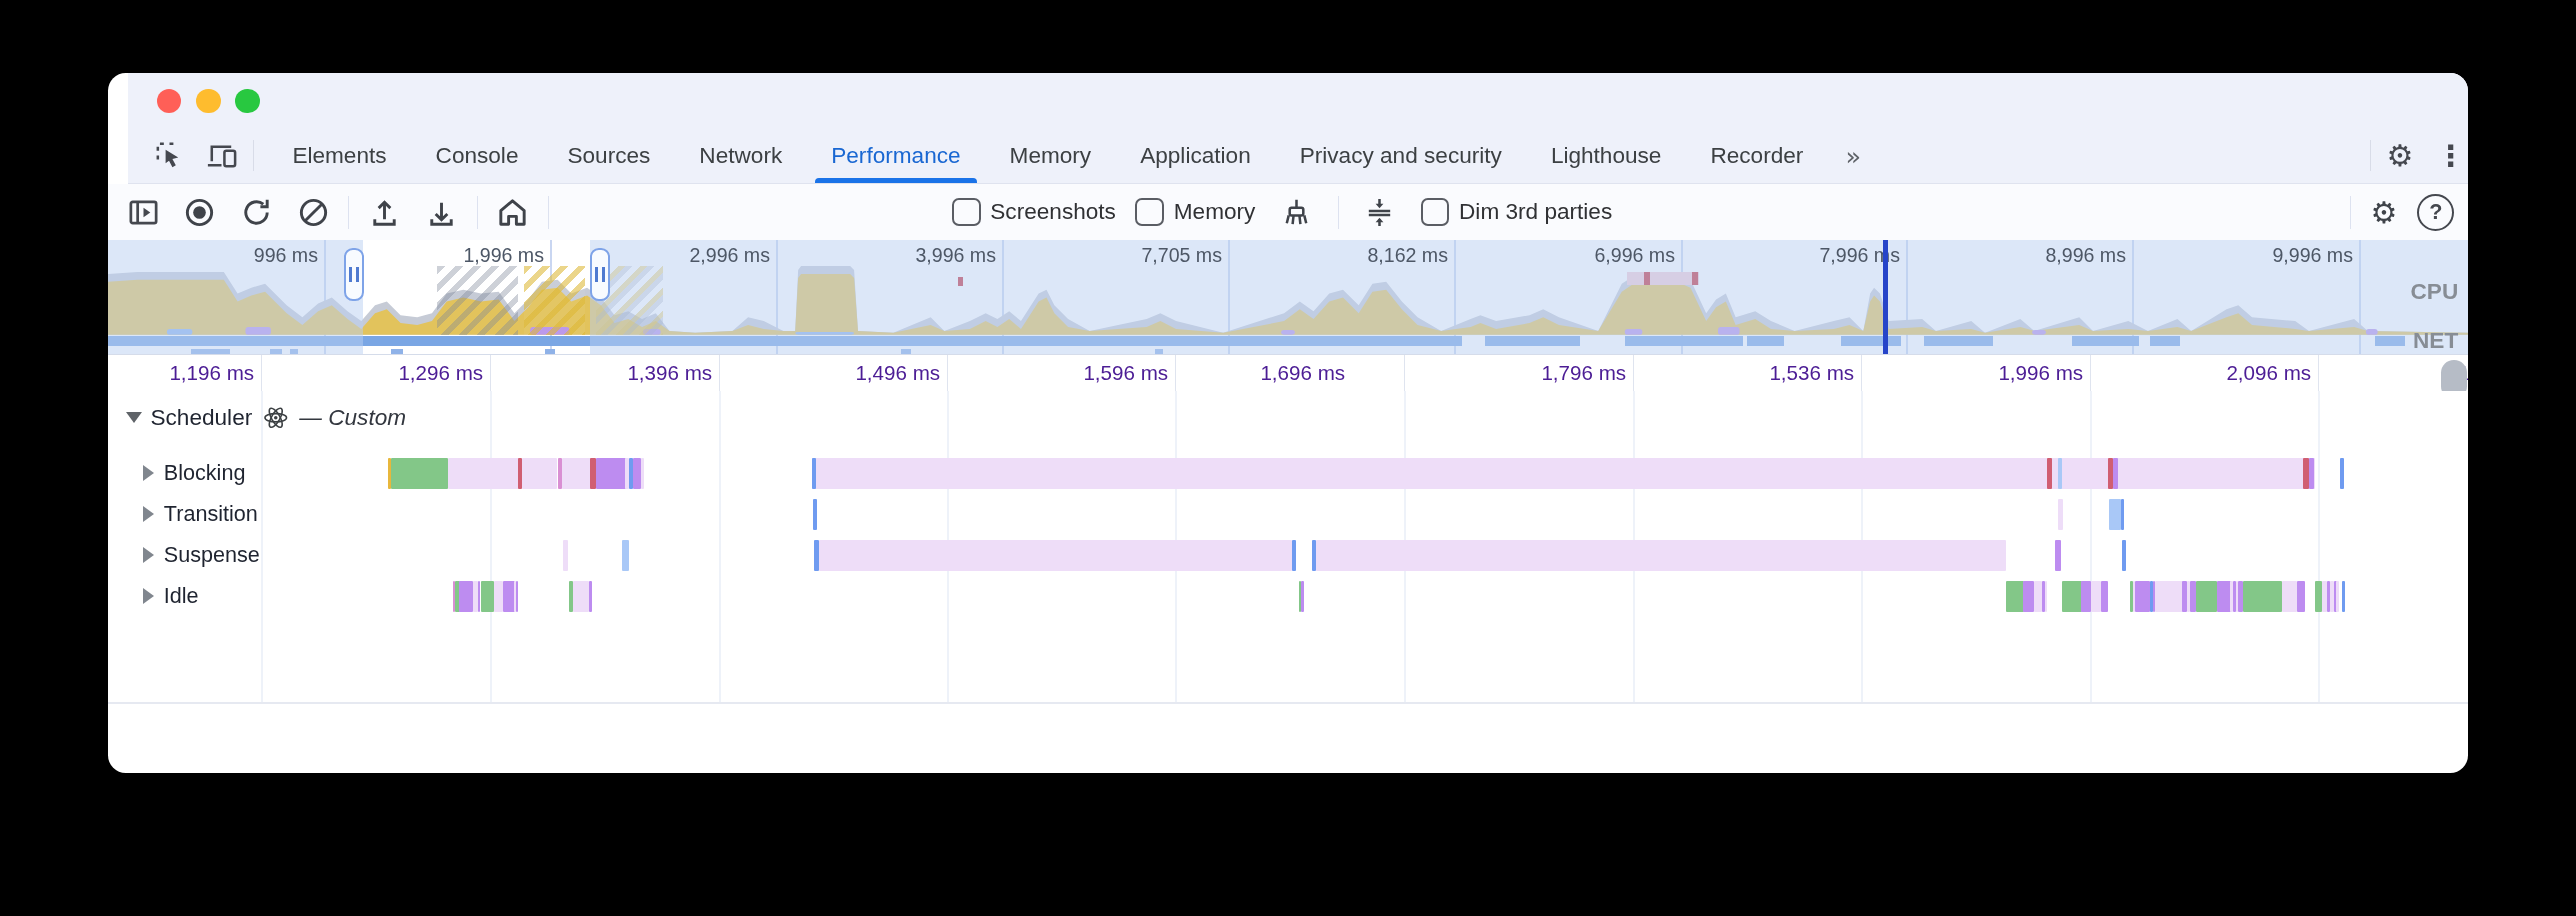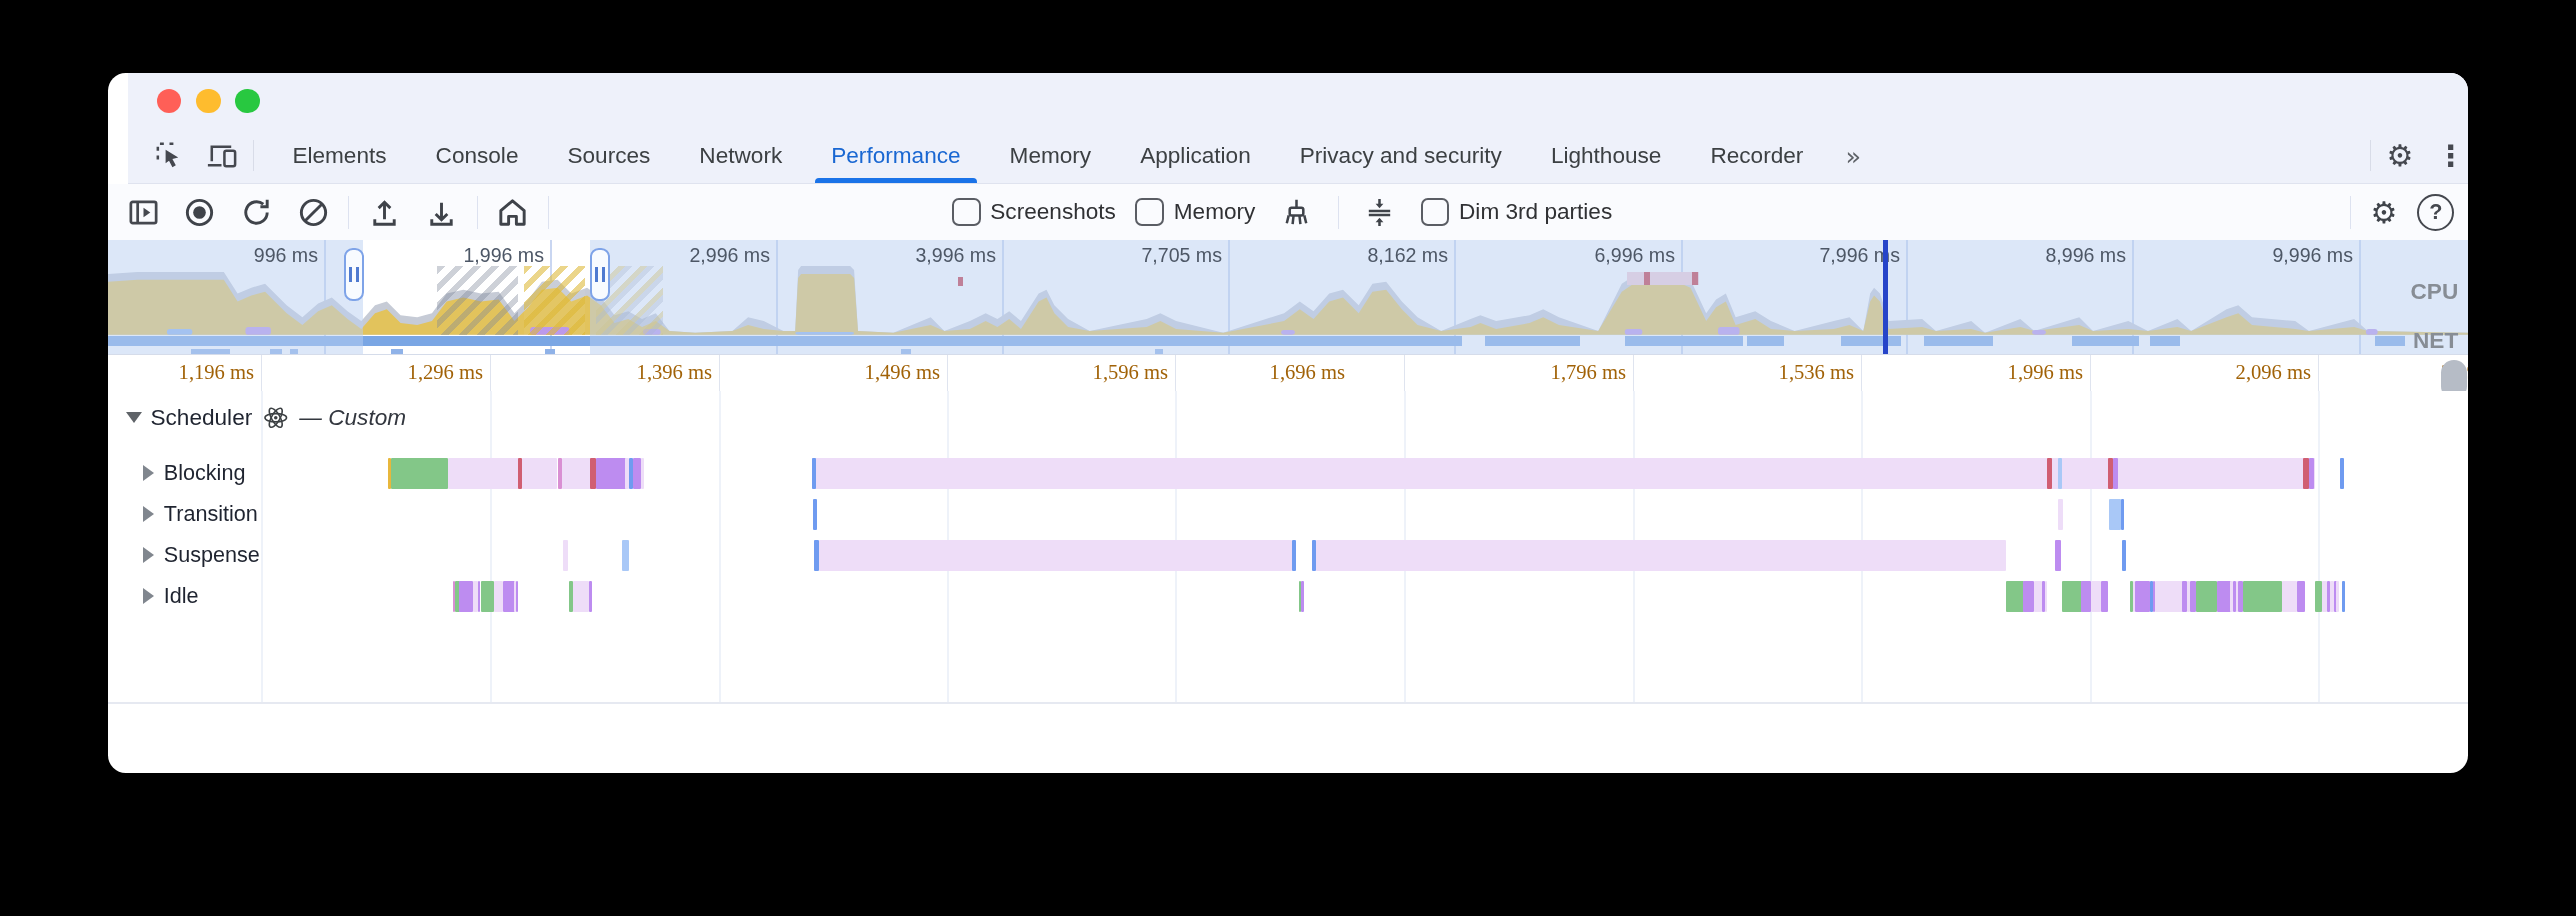--- a/index.html
+++ b/index.html
@@ -43,21 +43,21 @@
   .nettick{position:absolute;top:109px;height:6.9px;background:#8fb2e8;}
   .ov-side{position:absolute;right:9.8px;font-size:22.6px;font-weight:bold;color:#878d95;}
   .hatch{position:absolute;top:25.5px;height:69px;}
   .hatch-gray{background:repeating-linear-gradient(135deg,rgba(125,134,152,.38) 0 5.9px,rgba(255,255,255,0) 5.9px 12.8px);}
   .hatch-yellow{background:repeating-linear-gradient(135deg,rgba(222,186,60,.6) 0 5.9px,rgba(255,255,255,.05) 5.9px 12.8px);}
   .hatch-ylgray{background:repeating-linear-gradient(135deg,rgba(222,186,60,.5) 0 4.9px,rgba(150,158,175,.35) 4.9px 9.8px,rgba(255,255,255,0) 9.8px 15.7px);}
   .redmark{position:absolute;height:12.8px;background:#f3ccd6;}
   .redcap{position:absolute;height:12.8px;background:#c5303e;}
   
   .ruler{position:absolute;left:0;top:282px;width:100%;height:36px;background:#fff;border-bottom:1px solid #e6e9f2;}
-  .rl{position:absolute;top:5.9px;font-size:20.6px;color:#a16207;transform:translateX(-100%);padding-right:6.9px;white-space:nowrap;font-family:Liberation Serif, serif;}
+  .rl{position:absolute;top:5.9px;font-size:20.6px;color:#4c1d95;transform:translateX(-100%);padding-right:6.9px;white-space:nowrap;}
   .rgrid{position:absolute;top:0;width:1px;height:36px;background:#dfe4ef;}
   .dots{position:absolute;left:1171px;top:321px;display:flex;gap:4.9px;}
   .dots i{width:4.9px;height:4.9px;border-radius:50%;background:#5f6368;display:block;}
   .scrollpill{position:absolute;left:2333px;top:287px;width:25.5px;height:39px;border-radius:12.8px;background:#b6bcc6;}
   
   .tracks{position:absolute;left:0;top:318px;width:100%;height:311px;background:#fff;border-bottom:2px solid #e6e9f1;overflow:hidden;}
   .tgrid{position:absolute;top:0;width:2px;height:100%;background:#eef2f9;}
   .group-head{position:absolute;left:17.7px;top:13.7px;display:flex;align-items:center;font-size:22.6px;color:#1f2430;gap:8.8px;}
   .tri-down{width:0;height:0;border-left:8.8px solid transparent;border-right:8.8px solid transparent;border-top:11.8px solid #5f6368;}
   .tri-right{width:0;height:0;border-top:8.8px solid transparent;border-bottom:8.8px solid transparent;border-left:11.8px solid #80868e;}

